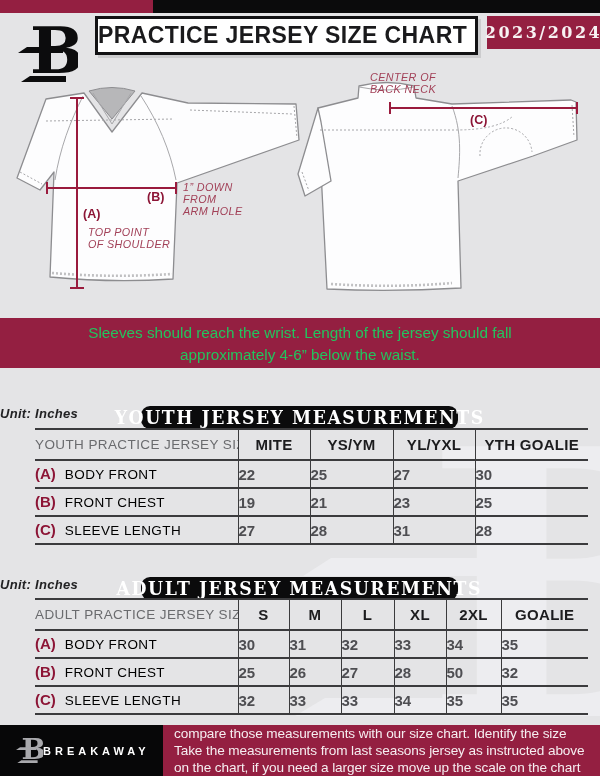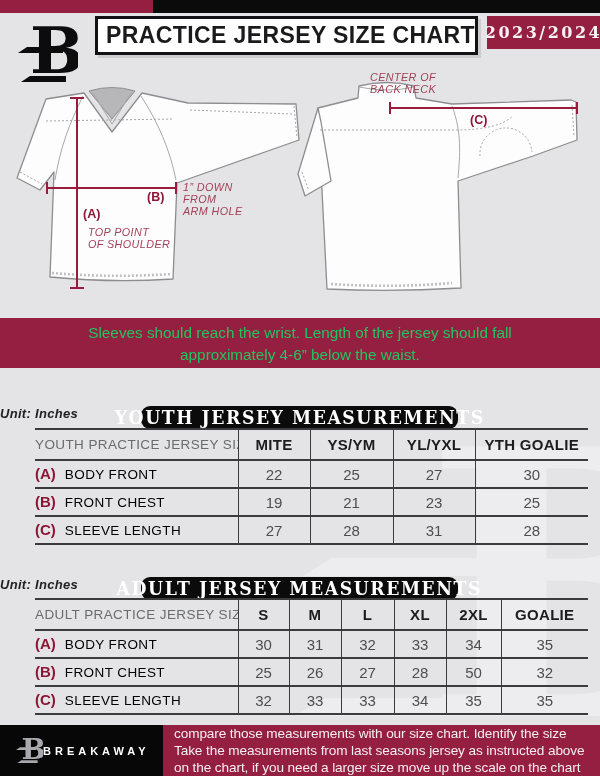--- a/index.html
+++ b/index.html
@@ -8,21 +8,21 @@
     background:#e4e4e6; font-family:"Liberation Sans", sans-serif;
     -webkit-font-smoothing:antialiased;
   }
   
   .top-strip{position:absolute;left:0;top:0;width:600px;height:13px;background:#0b0b0c;}
   .top-strip .maroon-seg{position:absolute;left:0;top:0;width:153px;height:13px;background:#941f41;}
   
   .logo{position:absolute;left:18px;top:9px;width:60px;height:84px;z-index:3;}
   .title-box{
     position:absolute;left:95px;top:16px;width:377px;height:33px;background:#ffffff;
-    border:3px solid #121214;display:flex;align-items:center;justify-content:flex-end;
+    border:3px solid #121214;display:flex;align-items:center;justify-content:flex-start;
     box-shadow:3px 3px 0 rgba(0,0,0,0.10); z-index:2;
   }
   .title-box span{font-size:23px;font-weight:800;color:#1a1a1c;letter-spacing:0.4px;white-space:nowrap;}
   .year-box{
     position:absolute;left:487px;top:16px;width:113px;height:33px;background:#941f41;
     display:flex;align-items:center;justify-content:center;z-index:2;
   }
   .year-box span{font-family:"DejaVu Serif",serif;font-size:16px;font-weight:bold;color:#f7f2f3;letter-spacing:2.5px;white-space:nowrap;}
   
   .diagram-svg{position:absolute;left:0;top:60px;z-index:1;}
@@ -58,21 +58,21 @@
   table.meas{position:absolute;left:35px;width:553px;border-collapse:collapse;table-layout:fixed;z-index:2;}
   table.meas.youth{top:428px;} table.meas.adult{top:598px;}
   table.meas td{border-bottom:2px solid #3b3b3d;height:26px;padding:0;vertical-align:middle;white-space:nowrap;overflow:hidden;}
   table.meas tr.head td{border-top:2px solid #3b3b3d;height:29px;}
   table.meas td.v{border-left:1.6px solid #3b3b3d;}
   td.head-lbl{font-size:13.5px;color:#6a6b6e;letter-spacing:0.4px;padding-left:8px;}
   td.sz{text-align:center;font-weight:bold;font-size:15px;color:#1c1c1e;letter-spacing:0.3px;}
   td.rowlbl{padding-left:13px;}
   td.rowlbl .key{color:#8c1536;font-weight:bold;font-size:15px;}
   td.rowlbl .lbl{font-size:13.5px;color:#000000;margin-left:9px;letter-spacing:0.4px;}
-  td.val{text-align:center;font-size:15px;color:#4e4e52;}
+  td.val{font-size:15px;color:#4e4e52;font-weight:bold;}
   
   .watermark{position:absolute;left:295px;top:398px;z-index:0;pointer-events:none;}
   
   .footer{position:absolute;left:0;top:725px;width:600px;height:51px;z-index:2;}
   .footer-black{position:absolute;left:0;top:0;width:163px;height:51px;background:#070708;display:flex;align-items:center;}
   .footer-logo{margin-left:16px;}
   .brand{color:#ffffff;font-size:11px;font-weight:bold;letter-spacing:4px;white-space:nowrap;}
   .footer-maroon{
     position:absolute;left:163px;top:0;width:437px;height:51px;background:#941f41;
     color:#f6eef1;font-size:13.6px;line-height:16.8px;letter-spacing:-0.1px;

